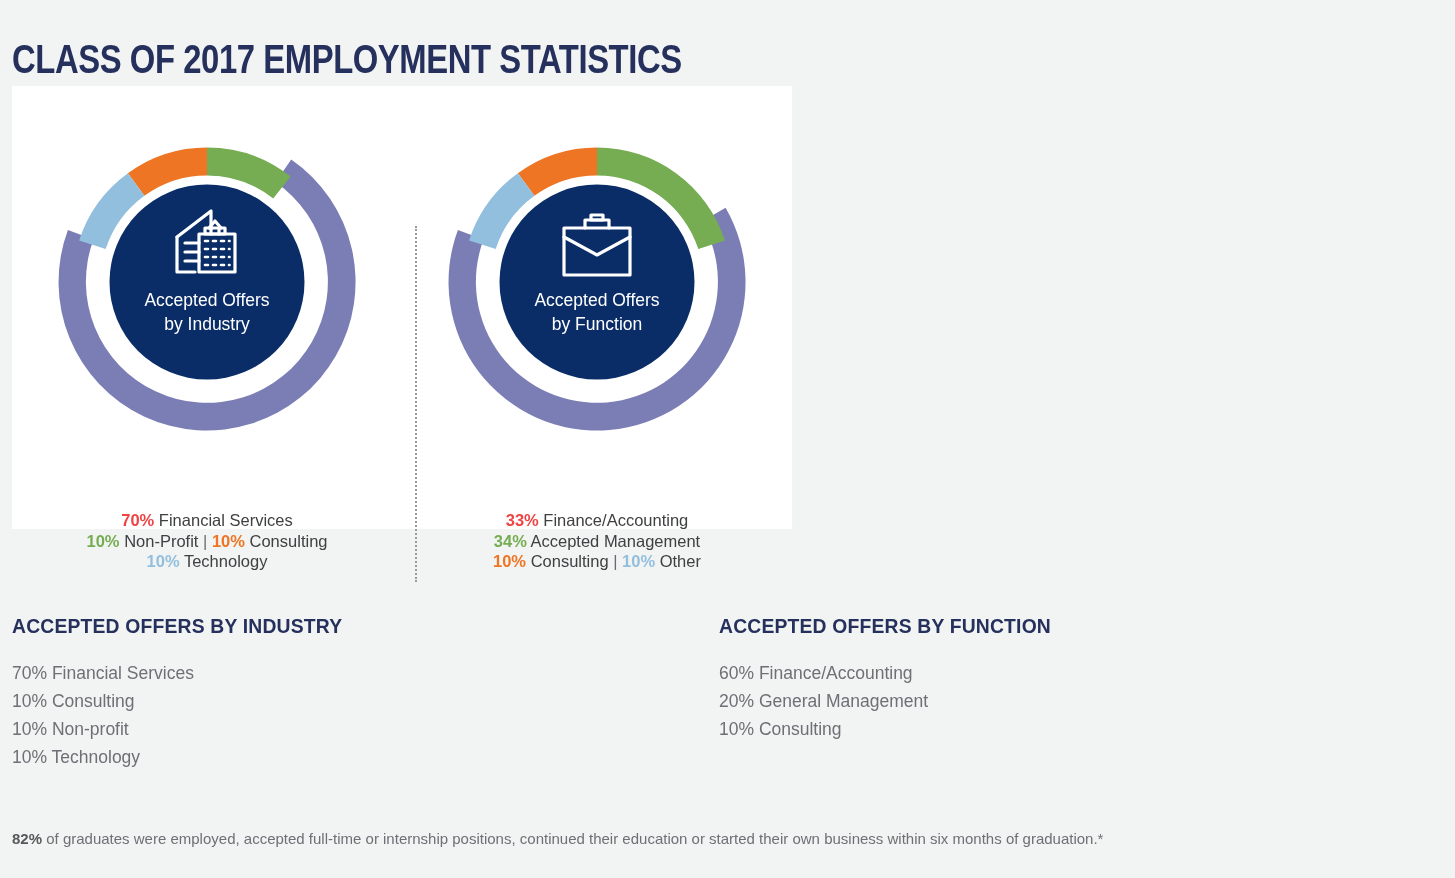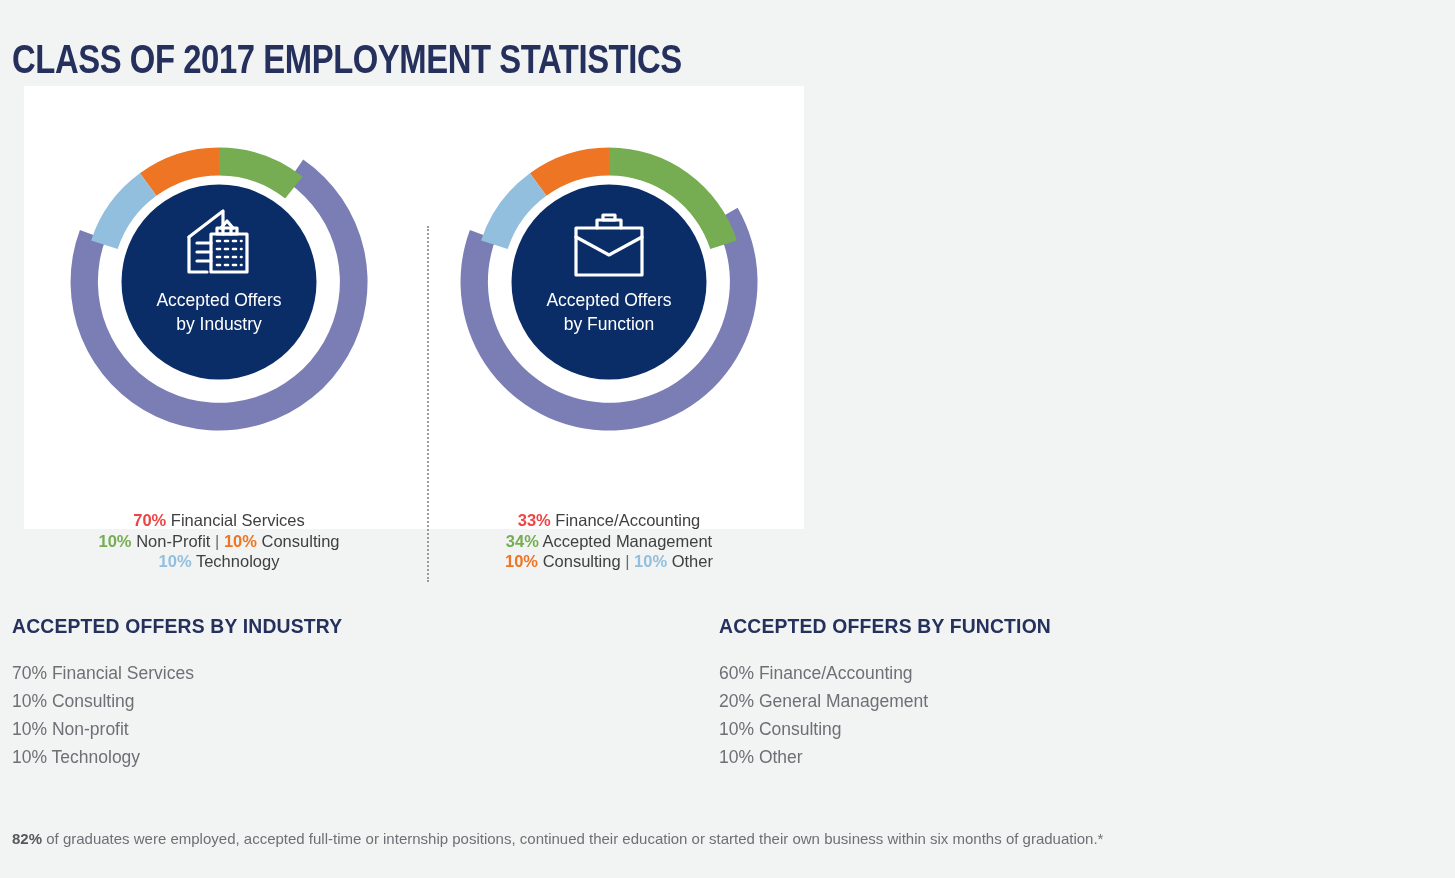--- a/index.html
+++ b/index.html
@@ -16,21 +16,21 @@
     font-family:"Liberation Sans Narrow","Liberation Sans",sans-serif;
     font-weight:bold;
     font-size:40px;
     letter-spacing:-0.5px;
     color:#25305c;
     transform:scaleX(0.82);
     transform-origin:left top;
     white-space:nowrap;
   }
   .chart-card{
-    position:absolute;left:24px;top:86px;
+    position:absolute;left:12px;top:86px;
     width:780px;height:443px;
     background:#ffffff;
   }
   .donut-wrap{
     position:absolute;top:0;
     width:390px;height:443px;
   }
   .donut-wrap.left{left:0;}
   .donut-wrap.right{left:390px;}
   .divider{
@@ -225,18 +225,17 @@
       <li>10% Non-profit</li>
       <li>10% Technology</li>
     </ul>
   </div>
   <div class="col c2">
     <div class="col-head">ACCEPTED OFFERS BY FUNCTION</div>
     <ul>
       <li>60% Finance/Accounting</li>
       <li>20% General Management</li>
       <li>10% Consulting</li>
-      <li>10% Other</li>
     </ul>
   </div>
 </div>
 
 <p class="footnote"><b>82%</b><span> of graduates were employed, accepted full-time or internship positions, continued their education or started their own business within six months of graduation.*</span></p>
 
 </body></html>

